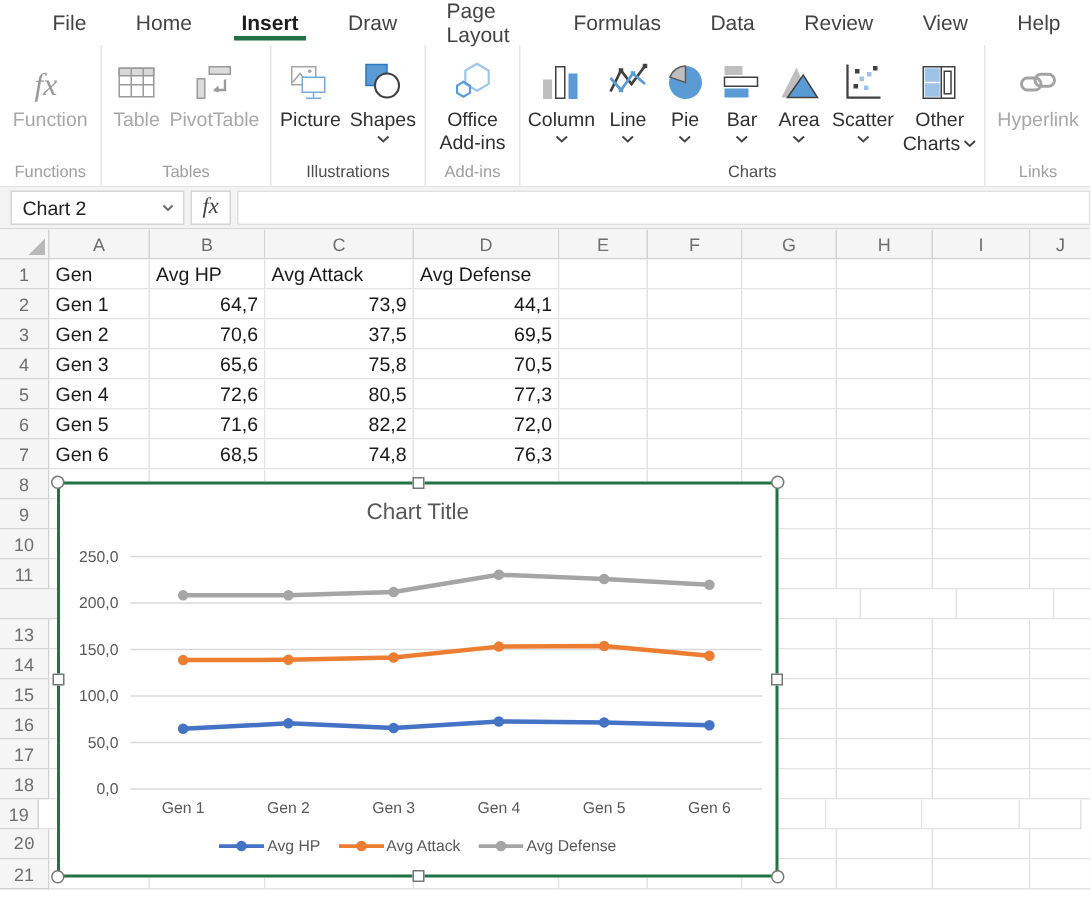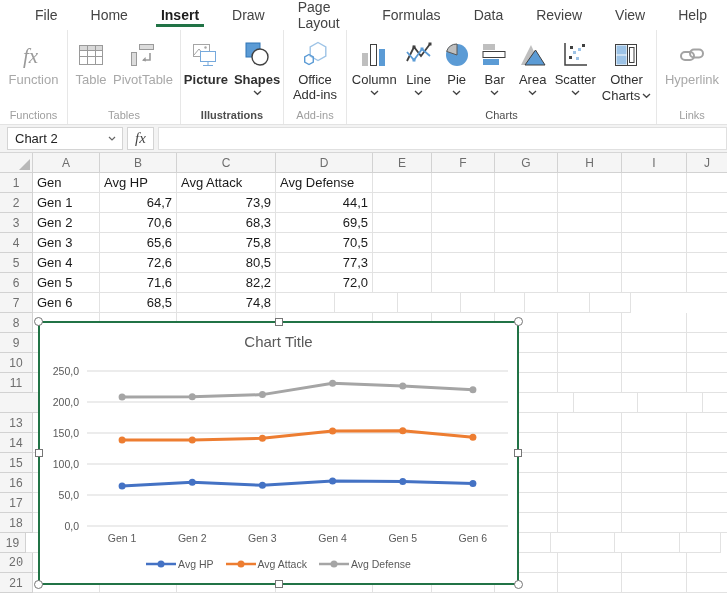--- a/index.html
+++ b/index.html
@@ -12,21 +12,21 @@
   .tab { display:flex; align-items:center; padding:0 13px; font-size:14px; color:#444;
     cursor:pointer; position:relative; margin-right:7px; }
   .tab.active { color:#1d1d1d; font-weight:700; }
   .tab.active::after { content:""; position:absolute; left:8px; right:8px; bottom:3px;
     height:3px; background:#217346; }
 
   
   #ribbon { height:95px; display:flex; background:#fff; border-bottom:1px solid #e3e3e3; }
   .rgroup { position:relative; display:flex; justify-content:center; align-items:flex-start;
     border-right:1px solid #e7e7e7; padding-top:8px; }
-  .rgroup.g0{width:68px;} .rgroup.g1{width:113px;} .rgroup.g2{width:103px;font-weight:bold;}
+  .rgroup.g0{width:68px;} .rgroup.g1{width:113px;} .rgroup.g2{width:103px;}
   .rgroup.g3{width:63px;} .rgroup.g4{width:310px;} .rgroup.g5{width:70px; border-right:none;}
   .rgroup-label { position:absolute; bottom:3px; left:0; right:0; text-align:center;
     font-size:11px; color:#9e9e9e; }
   .rgroup.enabled .rgroup-label { color:#4d4d4d; }
   .rbtn { display:flex; flex-direction:column; align-items:center; padding:0 3px; cursor:pointer; }
   .rbtn-icon { width:32px; height:34px; display:flex; align-items:center; justify-content:center; }
   .rbtn-label { font-size:13px; color:#303030; line-height:15px; white-space:nowrap; text-align:center; }
   .rbtn.disabled .rbtn-label { color:#a8a8a8; }
   .rbtn-chev { height:10px; display:flex; align-items:center; justify-content:center; margin-top:1px; }
   .chev-inline { display:inline-block; vertical-align:1px; margin-left:2px; }
@@ -351,21 +351,21 @@
           <div class="cell" style="width: 63px;"></div>
           <div class="cell" style="width: 63px;"></div>
           <div class="cell" style="width: 64px;"></div>
           <div class="cell" style="width: 65px;"></div>
           <div class="cell" style="width: 41px;"></div>
         </div>
         <div class="grow">
           <div class="hcell" style="width: 33px;">3</div>
           <div class="cell" style="width: 67px;">Gen 2</div>
           <div class="cell num" style="width: 77px;">70,6</div>
-          <div class="cell num" style="width: 99px;">68,3</div>
+          <div class="cell num" style="width: 99px;">37,5</div>
           <div class="cell num" style="width: 97px;">69,5</div>
           <div class="cell" style="width: 59px;"></div>
           <div class="cell" style="width: 63px;"></div>
           <div class="cell" style="width: 63px;"></div>
           <div class="cell" style="width: 64px;"></div>
           <div class="cell" style="width: 65px;"></div>
           <div class="cell" style="width: 41px;"></div>
         </div>
         <div class="grow">
           <div class="hcell" style="width: 33px;">4</div>
@@ -404,20 +404,21 @@
           <div class="cell" style="width: 63px;"></div>
           <div class="cell" style="width: 64px;"></div>
           <div class="cell" style="width: 65px;"></div>
           <div class="cell" style="width: 41px;"></div>
         </div>
         <div class="grow">
           <div class="hcell" style="width: 33px;">7</div>
           <div class="cell" style="width: 67px;">Gen 6</div>
           <div class="cell num" style="width: 77px;">68,5</div>
           <div class="cell num" style="width: 99px;">74,8</div>
+          <div class="cell num" style="width: 97px;">76,3</div>
           <div class="cell" style="width: 59px;"></div>
           <div class="cell" style="width: 63px;"></div>
           <div class="cell" style="width: 63px;"></div>
           <div class="cell" style="width: 64px;"></div>
           <div class="cell" style="width: 65px;"></div>
           <div class="cell" style="width: 41px;"></div>
         </div>
         <div class="grow">
           <div class="hcell" style="width: 33px;">8</div>
           <div class="cell" style="width: 67px;"></div>

